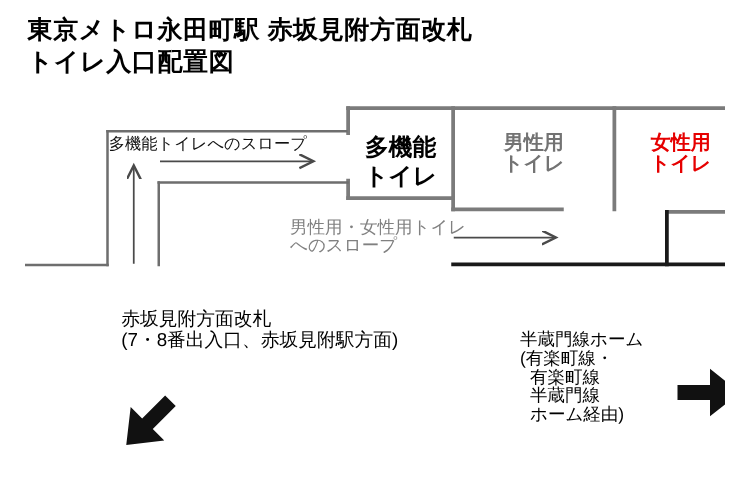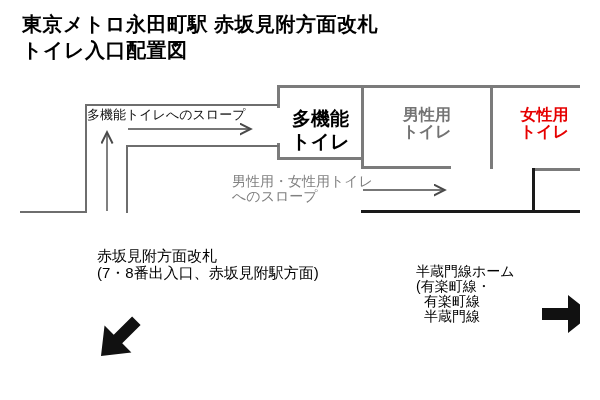--- a/index.html
+++ b/index.html
@@ -99,15 +99,16 @@
   <div class="t gate">
     <div>赤坂見附方面改札</div>
     <div>(7・8番出入口、赤坂見附駅方面)</div>
   </div>
 
   <div class="t platform">
     <div>半蔵門線ホーム</div>
     <div>(有楽町線・</div>
     <div class="ind">有楽町線</div>
     <div class="ind">半蔵門線</div>
+    <div class="ind">ホーム経由)</div>
   </div>
 
 </div>
 
 </body></html>

